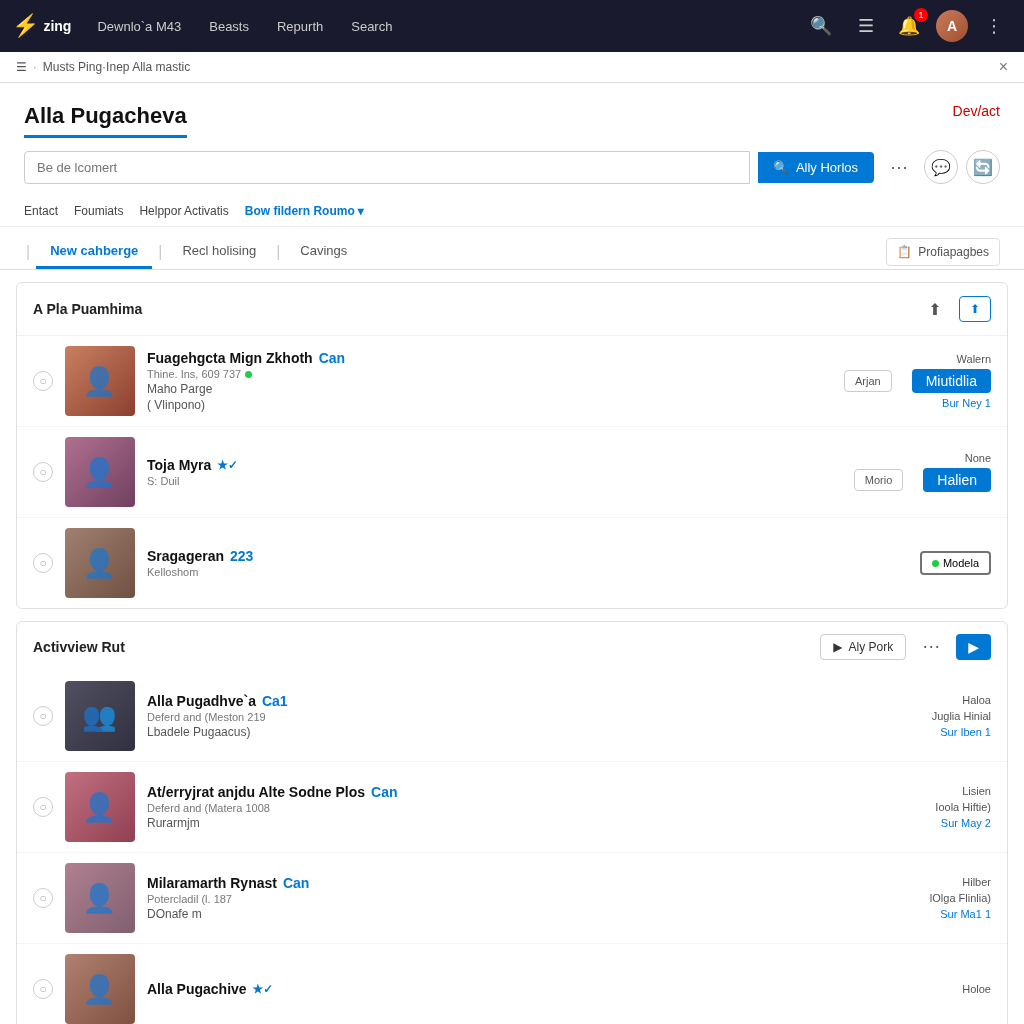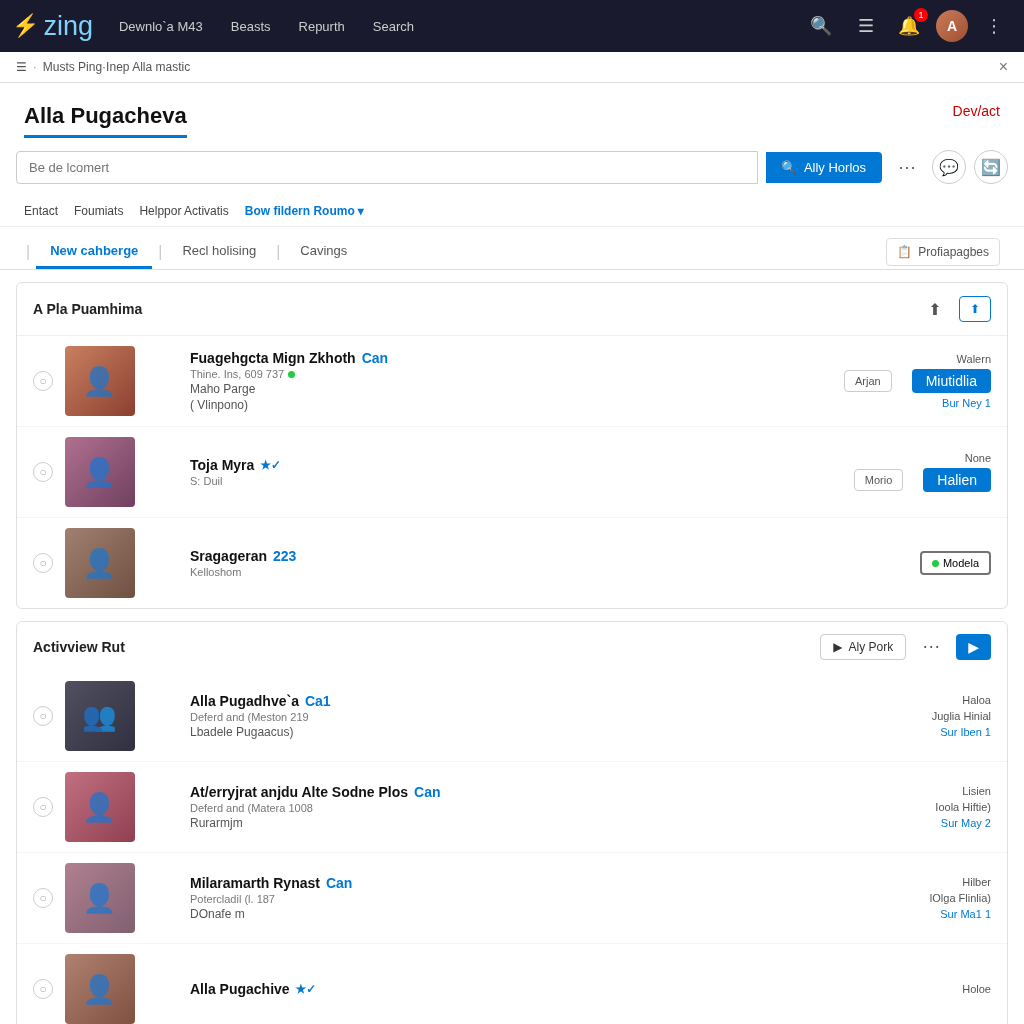--- a/index.html
+++ b/index.html
@@ -19,23 +19,23 @@
       align-items: center;
       gap: 4px;
       margin-right: 8px;
     }
     .logo-icon {
       color: #00aaff;
       font-size: 22px;
       font-weight: bold;
     }
     .logo-text {
-      color: #7dd3fc;
-      font-size: 27px;
-      font-weight: normal;
+      color: #ffffff;
+      font-size: 14px;
+      font-weight: bold;
     }
     .nav-item {
       color: #ccc;
       font-size: 13px;
       padding: 6px 10px;
       cursor: pointer;
       border-radius: 4px;
     }
     .nav-spacer { flex: 1; }
     .nav-icon-btn {
@@ -125,21 +125,21 @@
     }
     .dev-act-link {
       color: #cc0000;
       font-size: 14px;
       cursor: pointer;
       text-decoration: none;
     }
 
     
     .search-area {
-      padding: 12px 16px;
+      padding: 12px 24px;
       display: flex;
       align-items: center;
       gap: 8px;
     }
     .search-input-wrapper {
       flex: 1;
       position: relative;
     }
     .search-input {
       width: 100%;
@@ -321,21 +321,20 @@
       width: 70px;
       height: 70px;
       border-radius: 4px;
       object-fit: cover;
       flex-shrink: 0;
       overflow: hidden;
     }
     .item-info {
       flex: 1;
       min-width: 0;
-      margin-left: 43px;
     }
     .item-name {
       font-size: 14px;
       font-weight: bold;
       color: #111;
       display: flex;
       align-items: center;
       gap: 6px;
       flex-wrap: wrap;
     }

